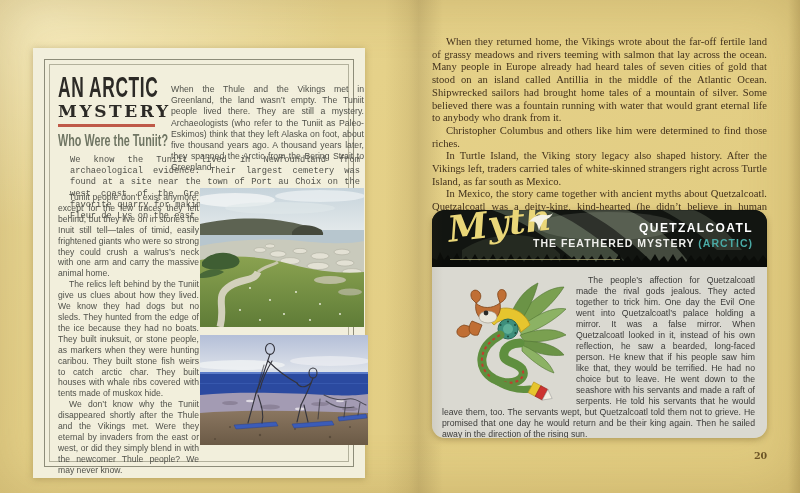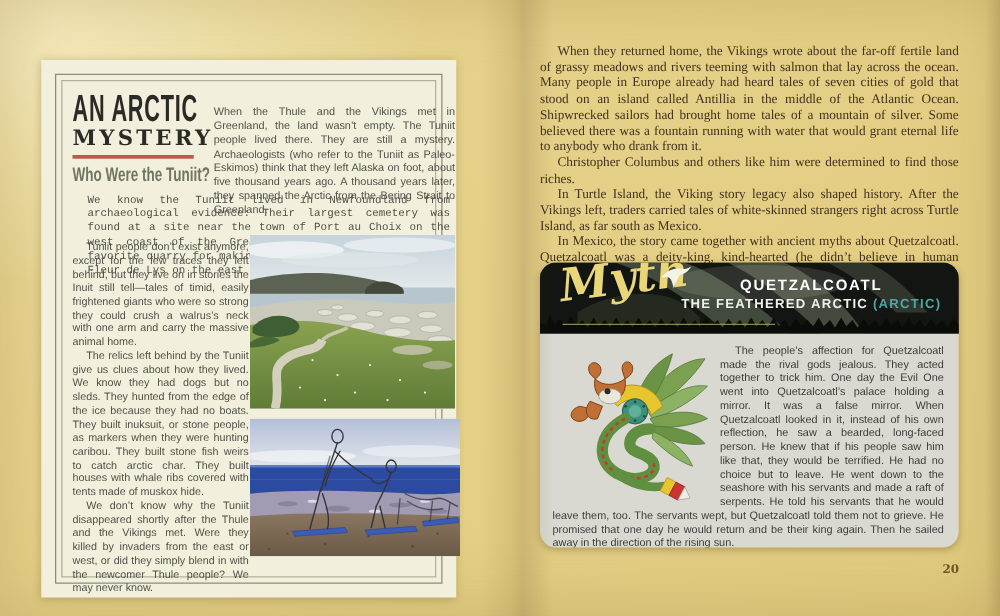--- a/index.html
+++ b/index.html
@@ -56,21 +56,21 @@
   .myth-box{position:absolute;left:432px;top:210px;width:335px;height:228px;
     border-radius:13px;overflow:hidden;box-shadow:0 2px 6px rgba(90,70,25,.35);}
   .myth-header{position:relative;width:335px;height:57px;background:#101310;}
   .myth-header svg.aurora{position:absolute;inset:0;}
   .myth-script{position:absolute;left:16px;top:-2px;
     font-family:"DejaVu Serif",serif;font-style:italic;font-weight:700;font-size:36px;
     color:#e9d678;transform:rotate(-7deg);transform-origin:0 50%;text-shadow:0 0 1px rgba(0,0,0,.4);}
   .swallow{position:absolute;left:96px;top:3px;}
   .myth-underline{position:absolute;left:18px;bottom:7px;width:170px;height:1px;
     background:#a8a470;opacity:.8;}
-  .myth-titles{position:absolute;right:14px;top:11px;text-align:center;}
+  .myth-titles{position:absolute;right:14px;top:11px;text-align:right;}
   .myth-titles .l1{font-size:12px;font-weight:700;color:#fff;letter-spacing:1.4px;}
   .myth-titles .l2{font-size:10.5px;font-weight:700;color:#efefec;letter-spacing:1px;margin-top:2px;}
   .myth-titles .teal{color:#4aa9a4;}
   .myth-body{position:relative;width:335px;height:171px;background:#dad9d1;
     padding:8px 12px 0 10px;box-sizing:border-box;}
   .quetz{float:left;width:126px;height:128px;margin:2px 8px 2px 0;}
   .myth-body p{margin:0;font-size:8.7px;line-height:11px;color:#3b3b39;text-align:justify;}
   .myth-body .ind{display:inline-block;width:12px;}
 
   .pagenum{position:absolute;left:754px;top:450px;font-family:"DejaVu Serif",serif;
@@ -91,21 +91,21 @@
       <div class="red-rule"></div>
       <h2 class="t3">Who Were the Tuniit?</h2>
     </header>
 
     <p class="intro">When the Thule and the Vikings met in Greenland, the land wasn’t empty. The Tuniit people lived there. They are still a mystery. Archaeologists (who refer to the Tuniit as Paleo-Eskimos) think that they left Alaska on foot, about five thousand years ago. A thousand years later, they spanned the Arctic from the Bering Strait to Greenland.</p>
     <p class="full-para">We know the Tuniit lived in Newfoundland from archaeological evidence: Their largest cemetery was found at a site near the town of Port au Choix on the west coast of the Great Northern Peninsula. Their favorite quarry for making stone bowls was at a site in Fleur de Lys on the east coast of the island.</p>
 
     <div class="col-text">
       <p>Tuniit people don’t exist anymore, except for the few traces they left behind, but they live on in stories the Inuit still tell—tales of timid, easily frightened giants who were so strong they could crush a walrus’s neck with one arm and carry the massive animal home.</p>
       <p>The relics left behind by the Tuniit give us clues about how they lived. We know they had dogs but no sleds. They hunted from the edge of the ice because they had no boats. They built inuksuit, or stone people, as markers when they were hunting caribou. They built stone fish weirs to catch arctic char. They built houses with whale ribs covered with tents made of muskox hide.</p>
-      <p>We don’t know why the Tuniit disappeared shortly after the Thule and the Vikings met. Were they killed by invaders from the east or west, or did they simply blend in with the newcomer Thule people? We may never know.</p>
+      <p>We don’t know why the Tuniit disappeared shortly after the Thule and the Vikings met. Were they eternal by invaders from the east or west, or did they simply blend in with the newcomer Thule people? We may never know.</p>
     </div>
 
     <figure class="photo photo1" style="margin:0;">
       <svg width="164" height="139" viewBox="0 0 164 139">
         <defs>
           <linearGradient id="sky1" x1="0" y1="0" x2="0" y2="1">
             <stop offset="0" stop-color="#c6d3db"></stop>
               <stop offset=".7" stop-color="#e2e8ea"></stop>
               <stop offset="1" stop-color="#eef0ee"></stop>
           </linearGradient>
@@ -242,21 +242,21 @@
           <path d="M0,57 L0,48 L5,50 L8,42 L12,50 L16,45 L20,51 L25,43 L29,51 L34,46 L38,52 L43,44 L47,51 L52,46 L56,52 L61,44 L65,51 L70,46 L74,52 L79,44 L83,51 L88,46 L92,52 L97,45 L101,51 L106,46 L110,52 L115,44 L119,51 L124,46 L128,52 L133,44 L137,51 L142,46 L146,52 L151,45 L155,51 L160,46 L164,52 L169,44 L173,51 L178,46 L182,52 L187,44 L191,51 L196,46 L200,52 L205,45 L209,51 L214,46 L218,52 L223,44 L227,51 L232,46 L236,52 L241,44 L245,51 L250,46 L254,52 L259,45 L263,51 L268,46 L272,52 L277,44 L281,51 L286,46 L290,52 L295,44 L299,51 L304,46 L308,52 L313,45 L317,51 L322,46 L326,52 L331,45 L335,50 L335,57 Z" fill="#0a0c09"></path>
           <rect width="335" height="57" fill="none" stroke="#000" stroke-opacity=".25"></rect>
         </svg>
         <span class="myth-script">Myth</span>
         <svg class="swallow" width="26" height="18" viewBox="0 0 26 18">
           <path d="M1,9 C5,4 10,1 17,2 C21,2.6 24,1 25,0 C23,4 20,6 16,7 C14,10 12,14 11,18 C10,13 9,10 7,9 C5,8.4 3,8.6 1,9 Z" fill="#f4f2e6"></path>
         </svg>
         <div class="myth-underline"></div>
         <div class="myth-titles">
           <div class="l1">QUETZALCOATL</div>
-          <div class="l2"><span>THE FEATHERED ARCTIC </span><span class="teal">(ARCTIC)</span></div>
+          <div class="l2"><span>THE FEATHERED MYSTERY </span><span class="teal">(ARCTIC)</span></div>
         </div>
       </div>
 
       <div class="myth-body">
         <figure class="quetz" style="margin:2px 8px 2px 0;">
           <svg width="126" height="128" viewBox="0 0 126 128">
 
             <g fill="#7aa050" stroke="#4f7331" stroke-width=".6">
               <path d="M72,46 C90,20 108,10 122,10 C112,26 96,40 78,52 Z"></path>
               <path d="M76,52 C98,34 114,30 124,32 C112,44 94,54 80,58 Z" fill="#8cb264"></path>

